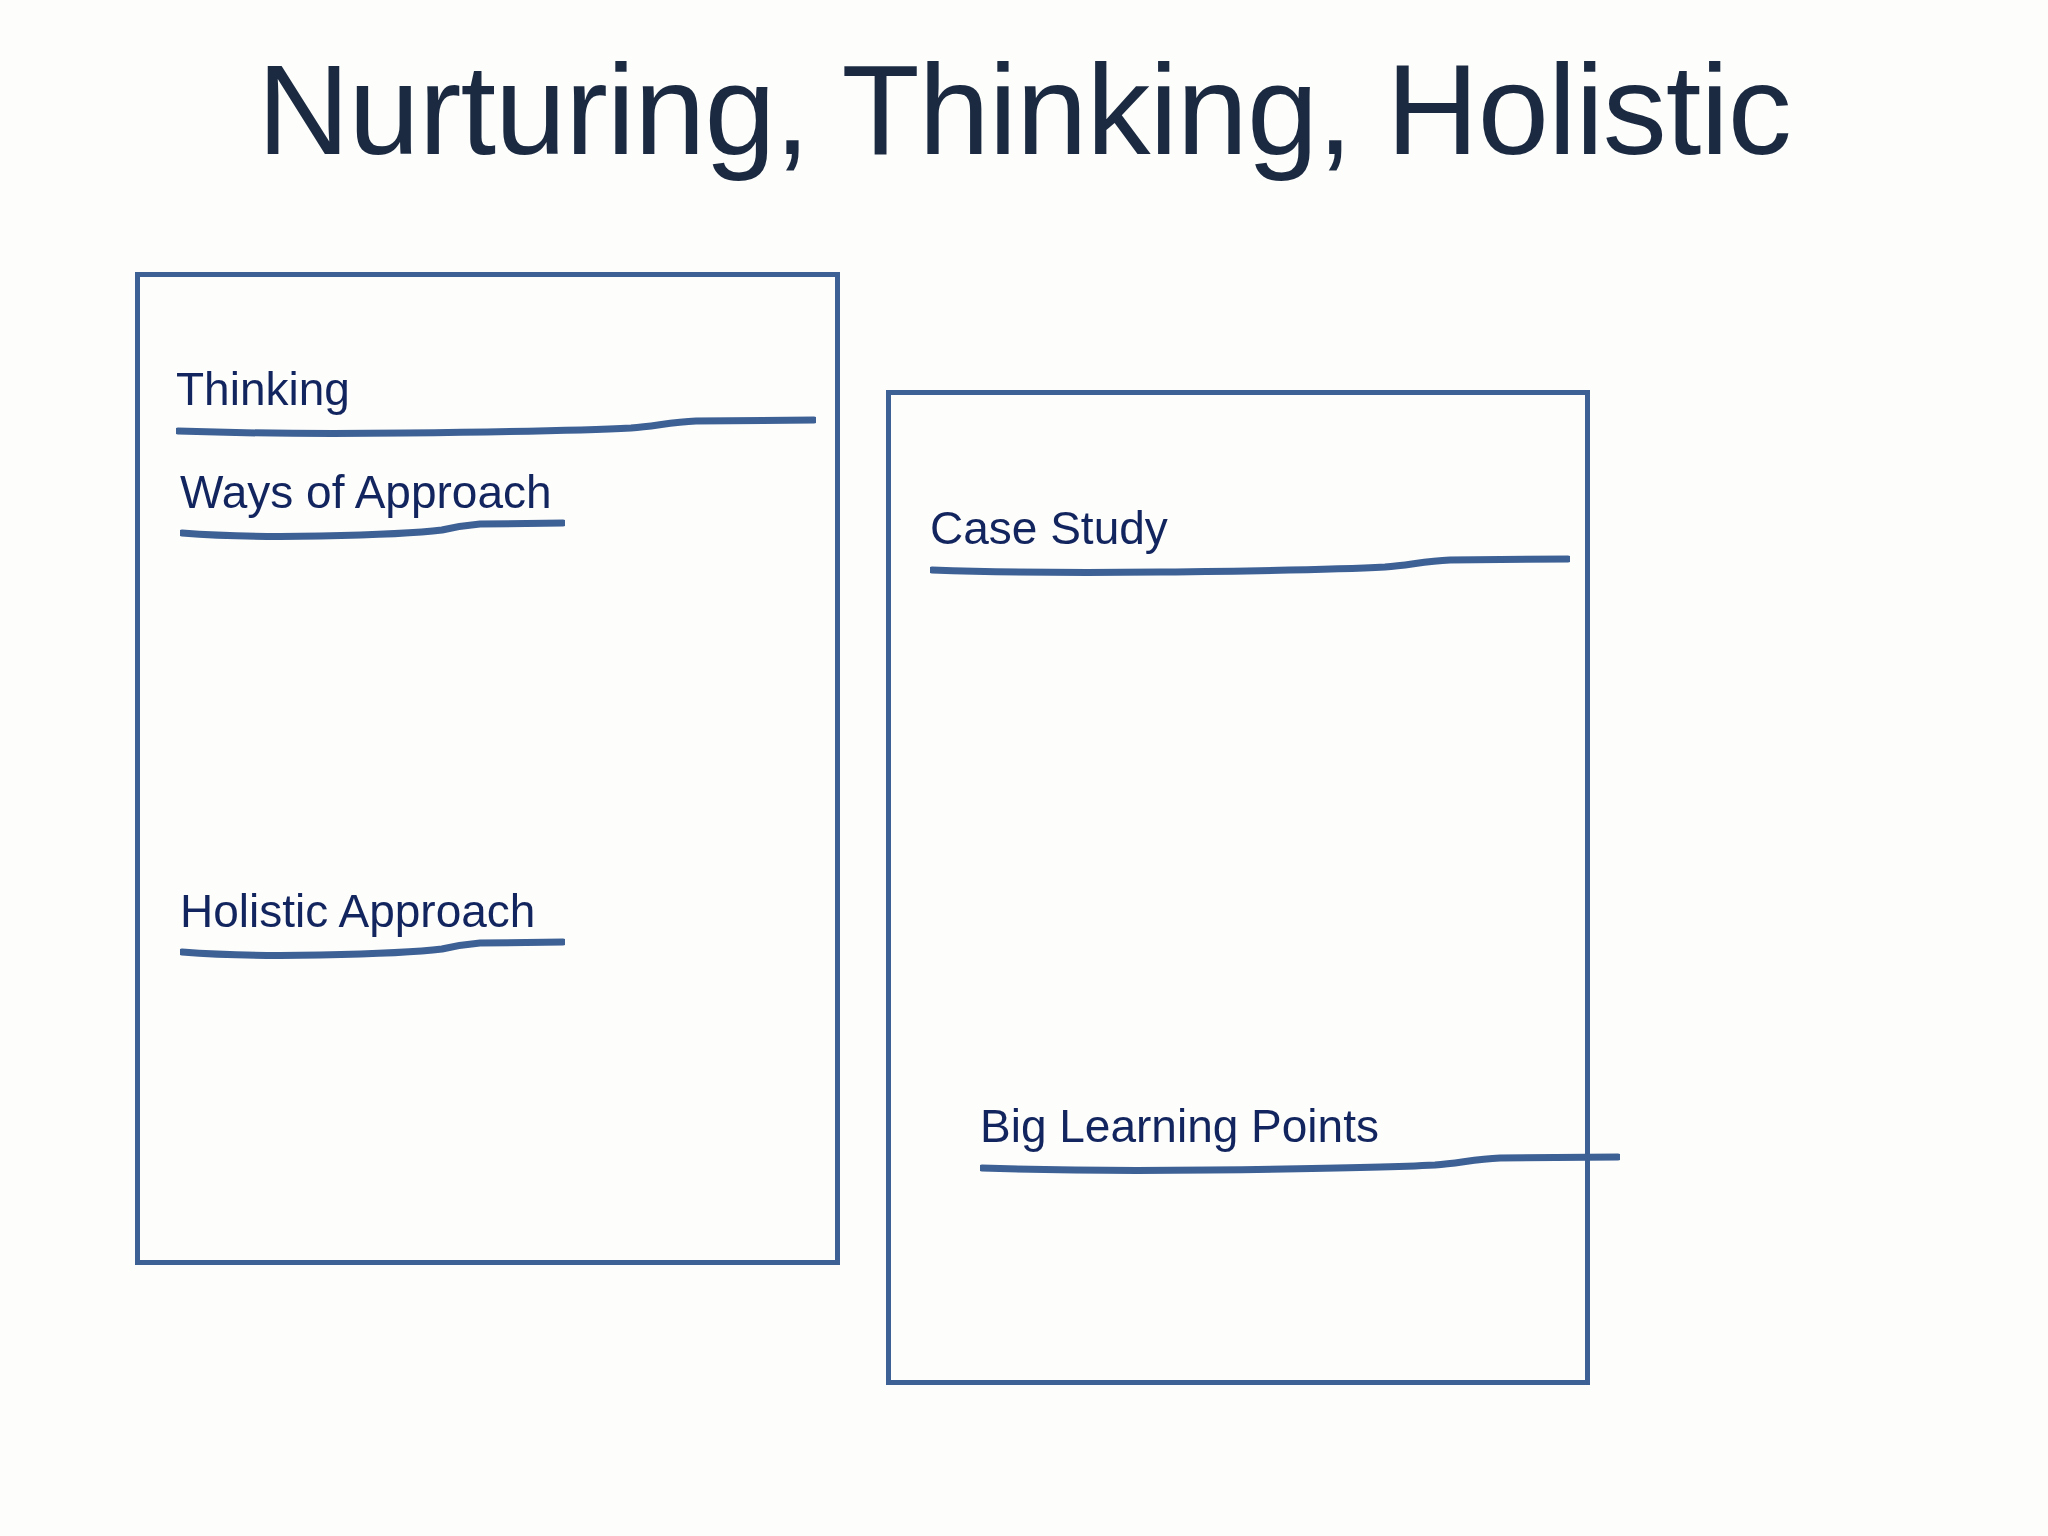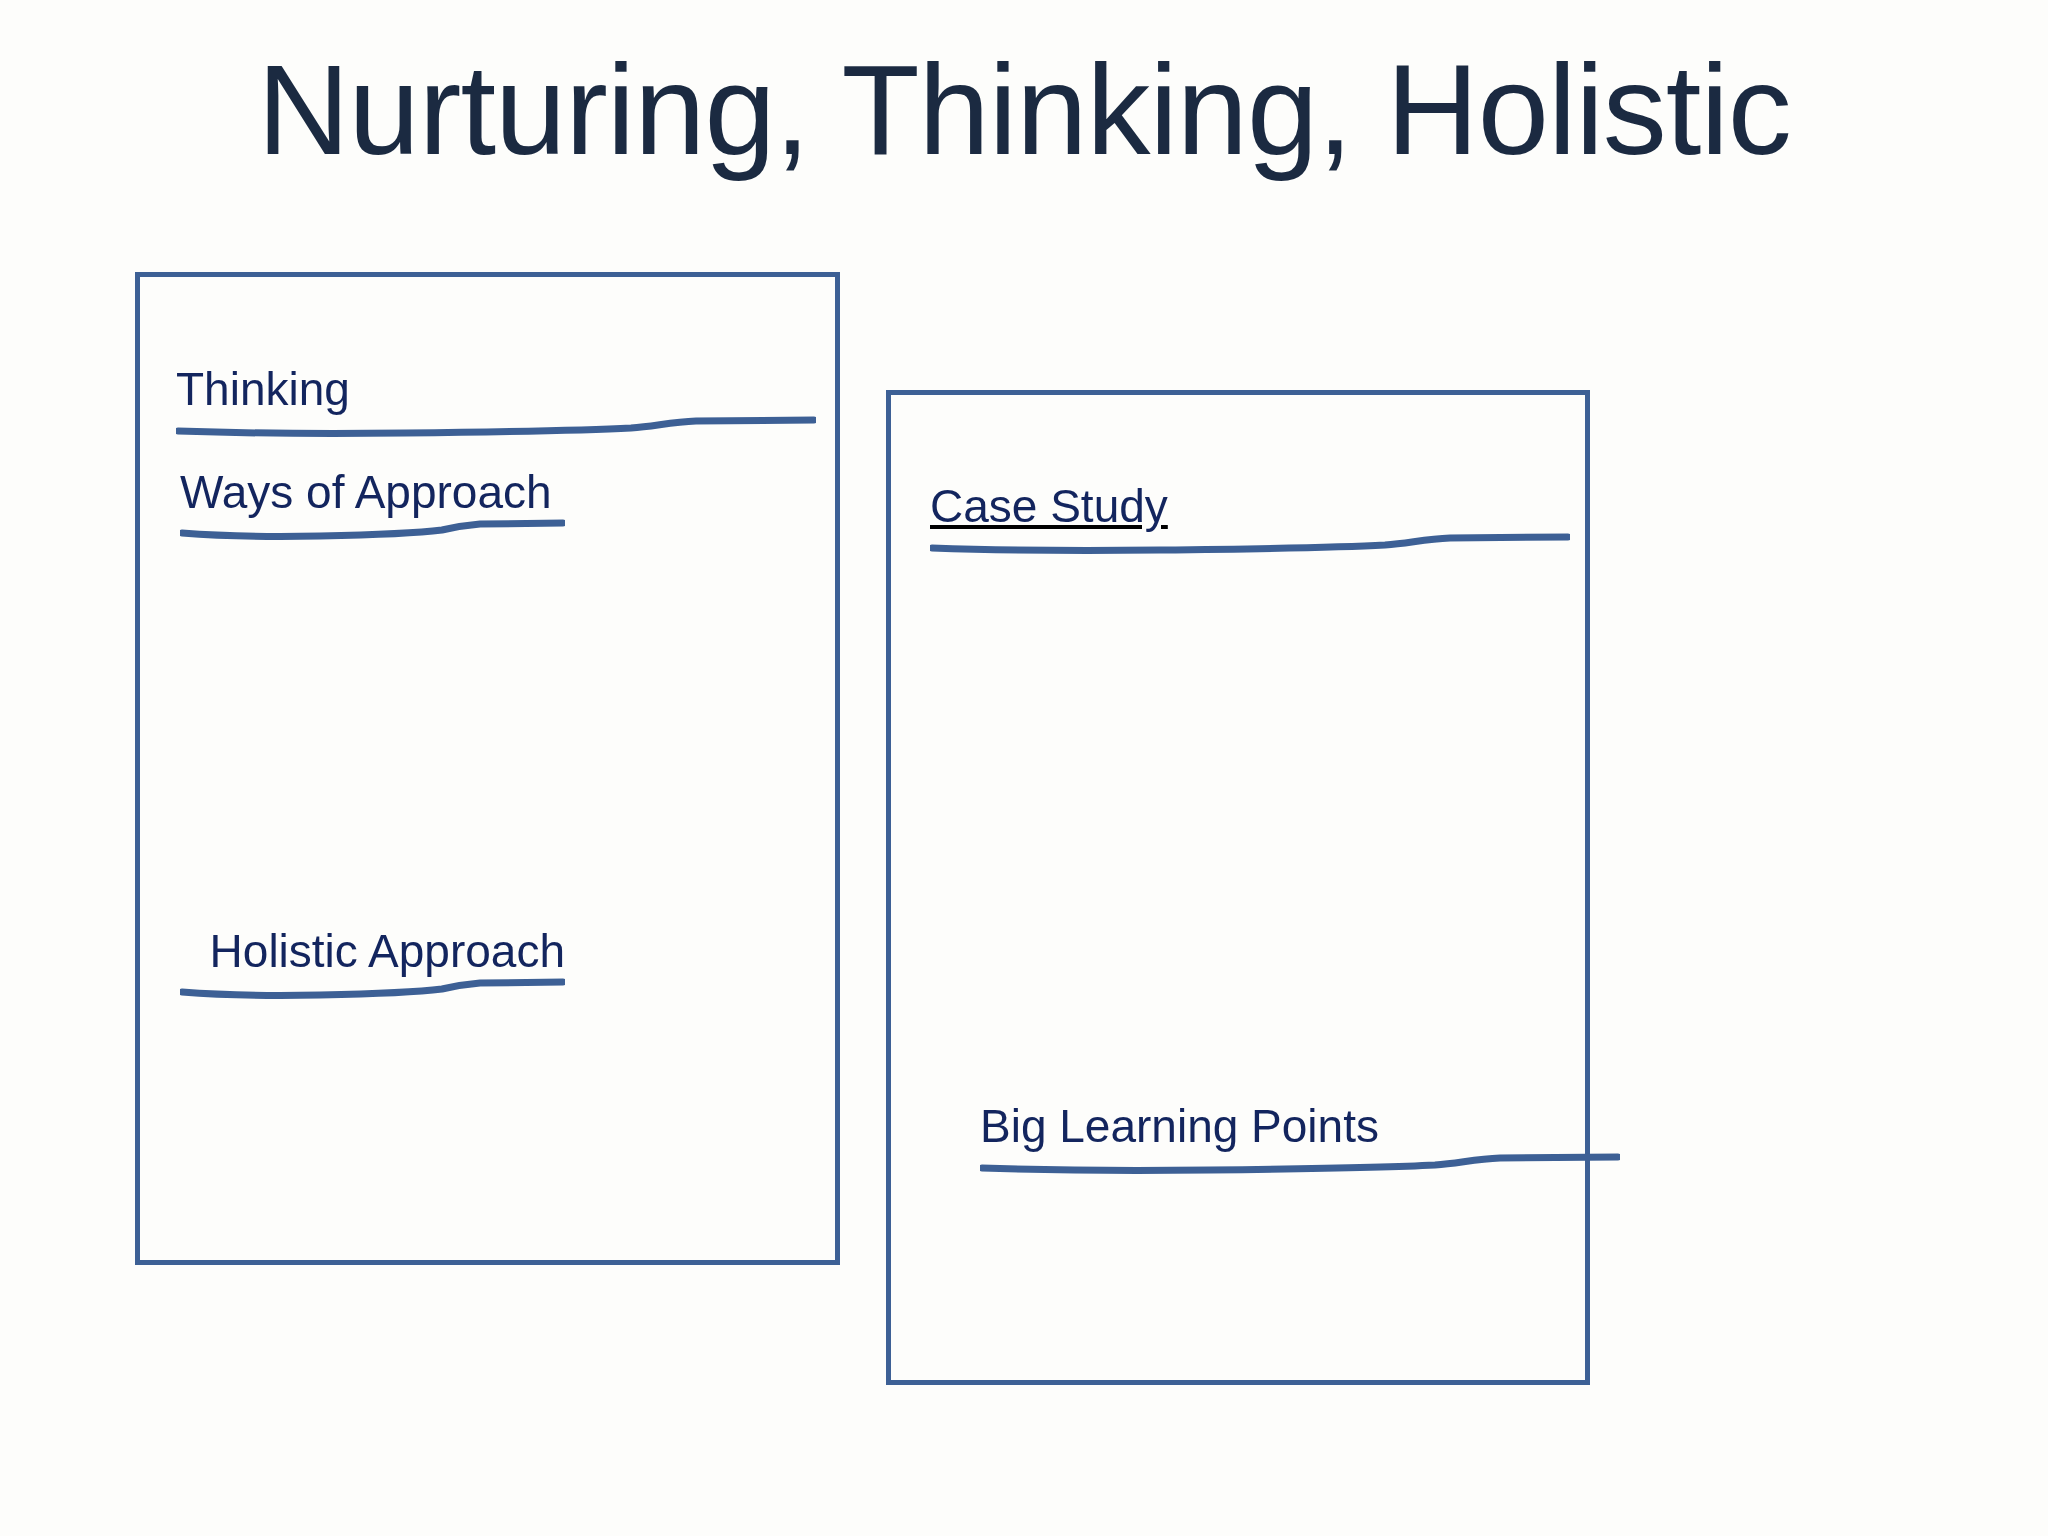--- a/index.html
+++ b/index.html
@@ -71,25 +71,25 @@
   }
   .squiggle svg {
     display: block;
   }
 
   
   #item-thinking        { left: 176px;  top: 366px;  }
   #item-thinking .squiggle        { width: 640px; }
   #item-ways-of-nurturing { left: 180px; top: 469px; }
   #item-ways-of-nurturing .squiggle { width: 385px; }
-  #item-holistic-approach { left: 180px; top: 928px; text-align: right; }
+  #item-holistic-approach { left: 180px; top: 888px; }
   #item-holistic-approach .squiggle { width: 385px; }
 
   
-  #item-case-study      { left: 930px;  top: 483px; text-decoration: underline;  }
+  #item-case-study      { left: 930px;  top: 505px;  }
   #item-case-study .squiggle      { width: 640px; }
   #item-big-learning-points { left: 980px; top: 1103px; }
   #item-big-learning-points .squiggle { width: 640px; }
 </style>
 </head>
 <body>
 
 <div id="slide">
 
   <div id="slide-title">Nurturing, Thinking, Holistic</div>

